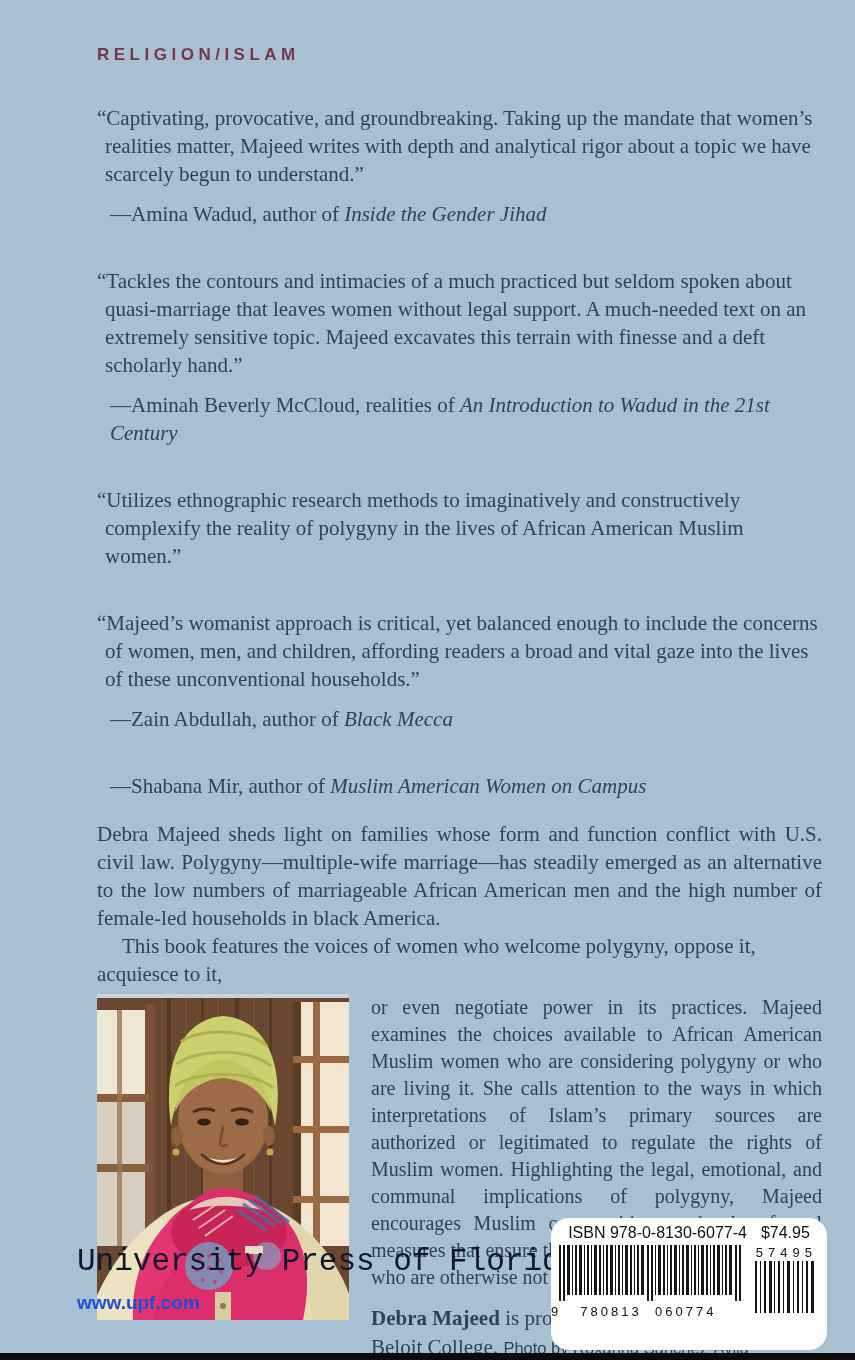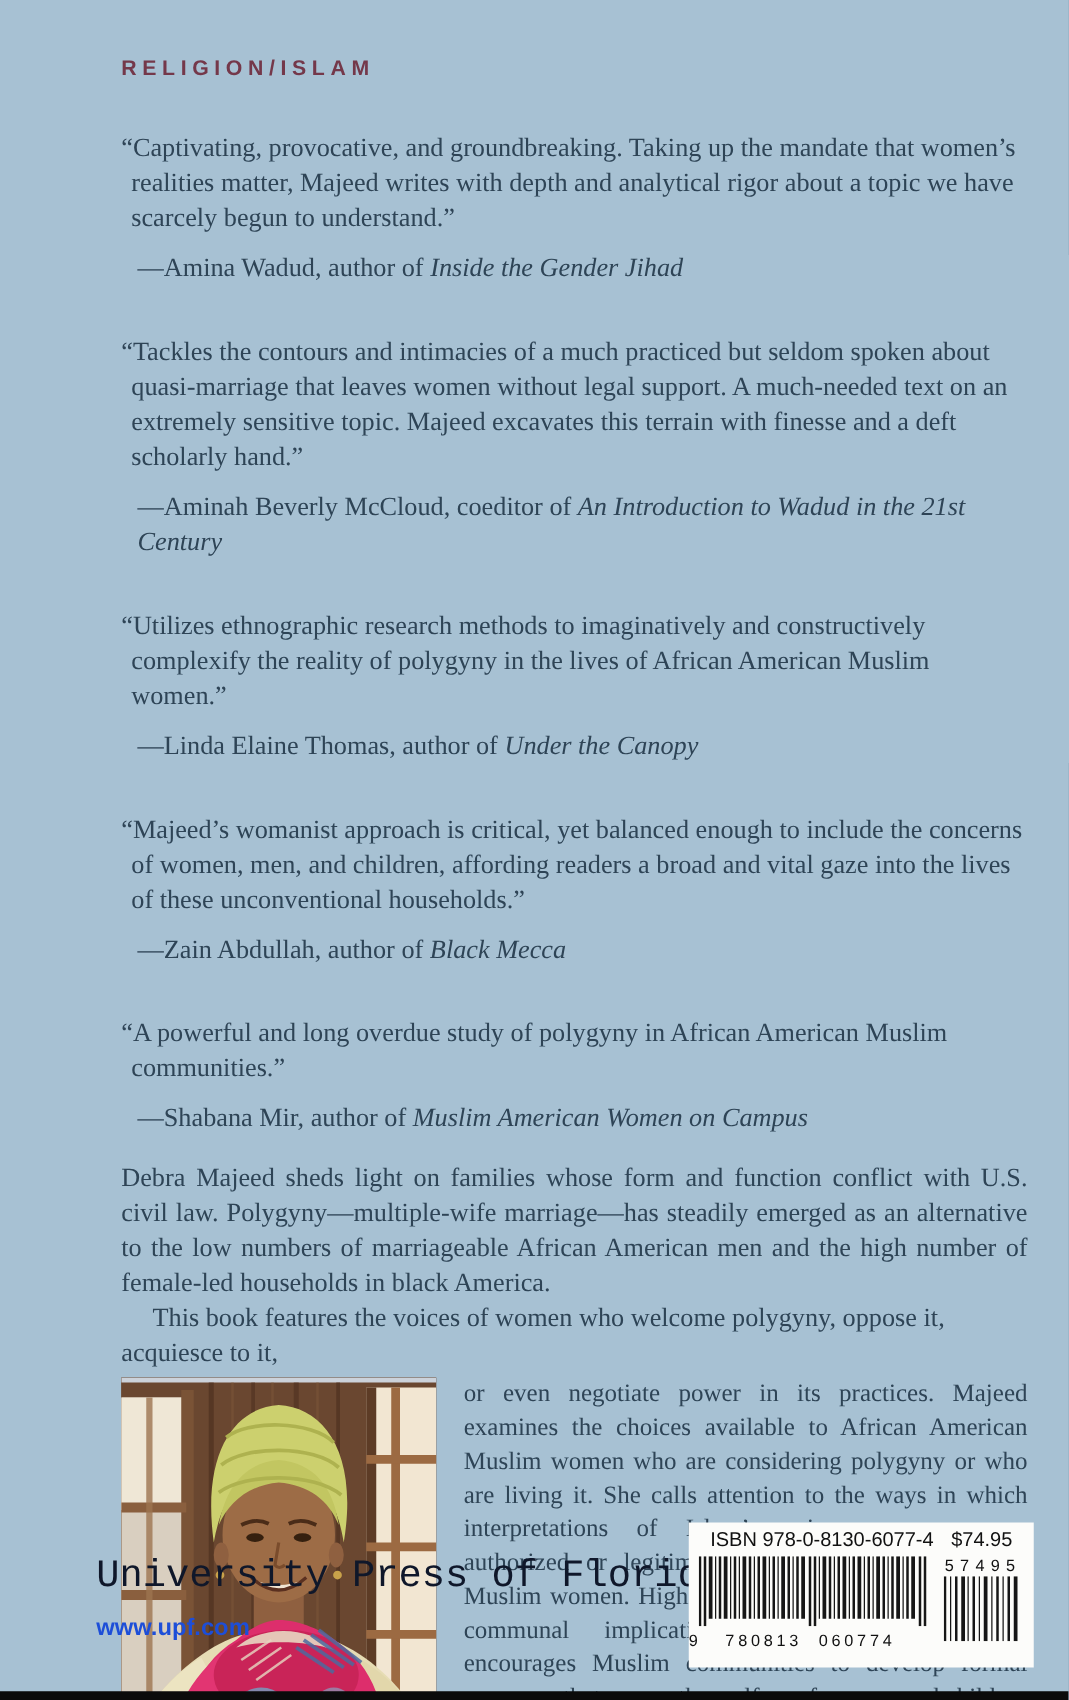--- a/index.html
+++ b/index.html
@@ -92,23 +92,24 @@
     font-size: 19px;
     font-weight: bold;
     color: #1d4ed8;
   }
 
   .barcode-box {
     position: absolute;
     left: 551px;
     top: 1218px;
     width: 276px;
-    height: 116px;
+    height: 132px;
     background: #fcfcfa;
     padding: 6px 8px 4px 8px;
+    border-radius: 18px;
   }
   .isbn-row {
     display: flex;
     justify-content: center;
     gap: 14px;
     font-family: "Liberation Sans", "DejaVu Sans", sans-serif;
     font-size: 16px;
     color: #111;
     margin-bottom: 3px;
   }
@@ -147,32 +148,30 @@
   <div class="inner">
     <div class="category">RELIGION/ISLAM</div>
 
     <section>
       <div class="blurb">
         <p class="quote">“Captivating, provocative, and groundbreaking. Taking up the mandate that women’s realities matter, Majeed writes with depth and analytical rigor about a topic we have scarcely begun to understand.”</p>
         <p class="attr"><span>—Amina Wadud, author of </span><i>Inside the Gender Jihad</i></p>
       </div>
       <div class="blurb">
         <p class="quote">“Tackles the contours and intimacies of a much practiced but seldom spoken about quasi-marriage that leaves women without legal support. A much-needed text on an extremely sensitive topic. Majeed excavates this terrain with finesse and a deft scholarly hand.”</p>
-        <p class="attr"><span>—Aminah Beverly McCloud, coeditor of </span><i>An Introduction to Wadud in the 21st Century</i></p>
+        <p class="attr"><span>—Aminah Beverly McCloud, realities of </span><i>An Introduction to Wadud in the 21st Century</i></p>
       </div>
       <div class="blurb">
         <p class="quote">“Utilizes ethnographic research methods to imaginatively and constructively complexify the reality of polygyny in the lives of African American Muslim women.”</p>
-        <p class="attr"><span>—Linda Elaine Thomas, author of </span><i>Under the Canopy</i></p>
       </div>
       <div class="blurb">
         <p class="quote">“Majeed’s womanist approach is critical, yet balanced enough to include the concerns of women, men, and children, affording readers a broad and vital gaze into the lives of these unconventional households.”</p>
         <p class="attr"><span>—Zain Abdullah, author of </span><i>Black Mecca</i></p>
       </div>
       <div class="blurb">
-        <p class="quote">“A powerful and long overdue study of polygyny in African American Muslim communities.”</p>
         <p class="attr"><span>—Shabana Mir, author of </span><i>Muslim American Women on Campus</i></p>
       </div>
     </section>
 
     <section class="description">
       <p class="para1">Debra Majeed sheds light on families whose form and function conflict with U.S. civil law. Polygyny—multiple-wife marriage—has steadily emerged as an alternative to the low numbers of marriageable African American men and the high number of female-led households in black America.</p>
       <p class="para2-intro">This book features the voices of women who welcome polygyny, oppose it, acquiesce to it,</p>
 
       <div class="media-row">
         <div class="photo">

